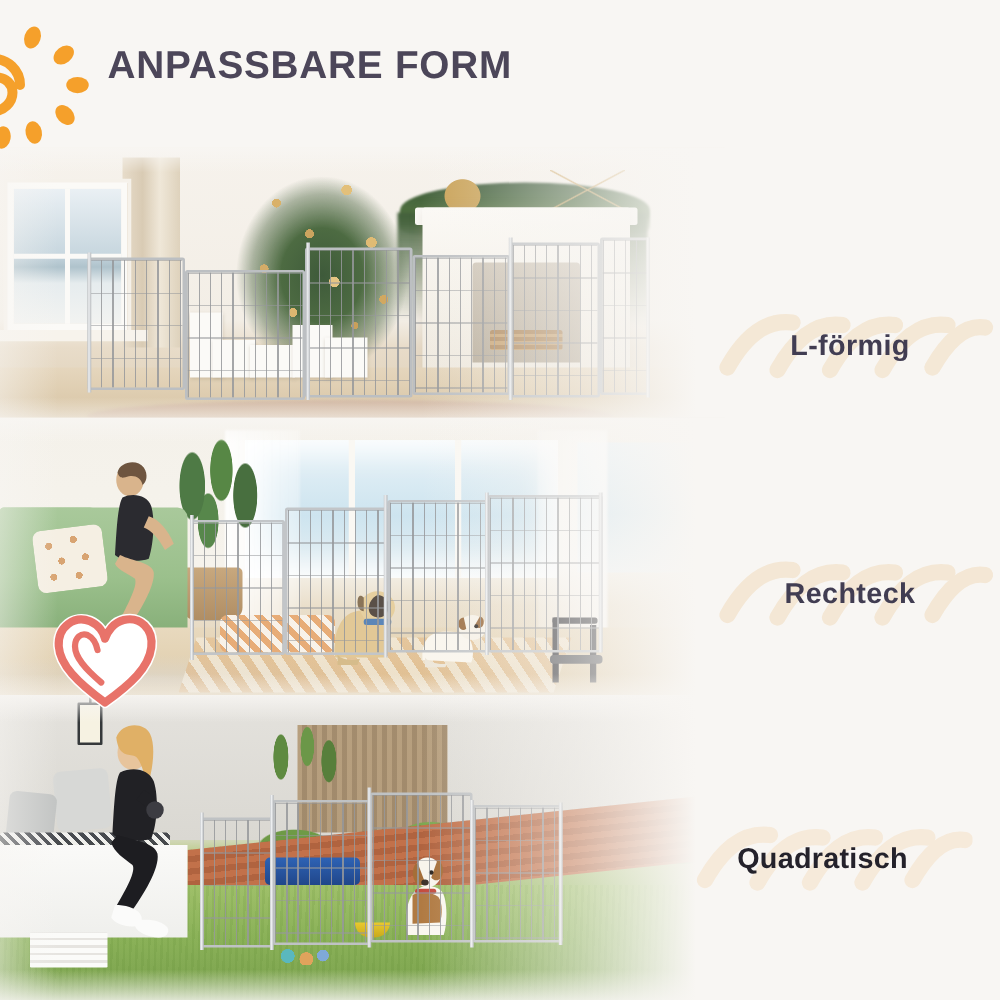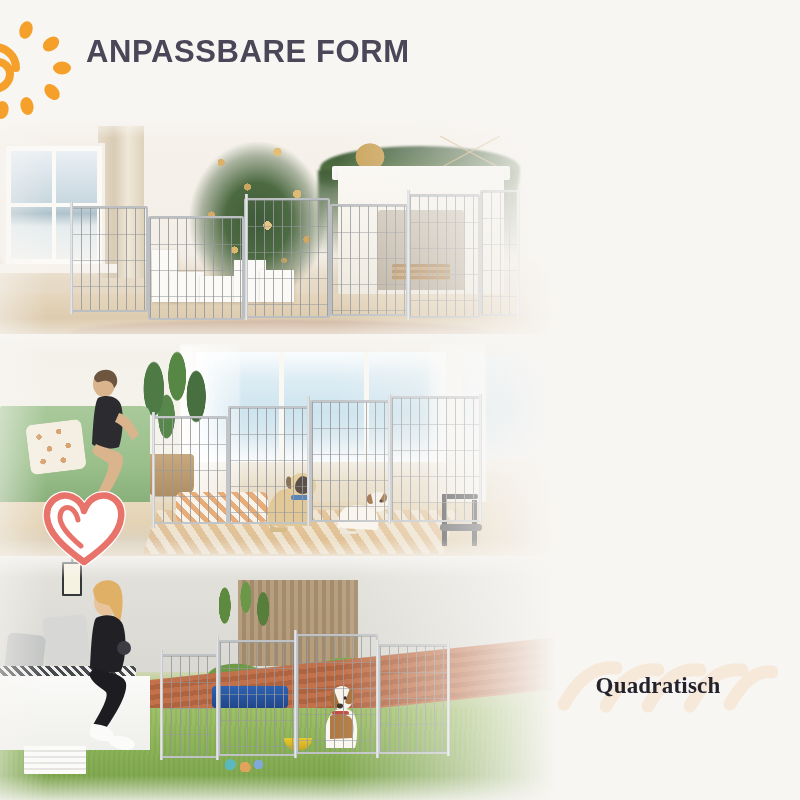--- a/index.html
+++ b/index.html
@@ -224,21 +224,21 @@
   .shape-label { position:absolute; width:240px; height:76px; }
   .scribble { position:absolute; left:0; top:0; width:240px; height:76px; }
   .scribble svg { display:block; width:240px; height:76px; }
   .shape-label .txt {
     position:absolute; left:0; top:0; width:240px; height:76px;
     display:flex; align-items:center; justify-content:center;
     font-size:23px; font-weight:bold; letter-spacing:.3px; color:#413D52;
   }
   #lbl1 { top:120px; }
   #lbl2 { top:318px; }
-  #lbl3 { left:-22px; top:530px;font-family:Liberation Serif, serif; }
+  #lbl3 { left:-22px; top:530px; }
   #lbl3 .txt { color:#24222B; letter-spacing:.2px; }
 
   
   .heart { position:absolute; left:40px; top:488px; width:86px; height:80px; z-index:60; }
   .heart svg { display:block; width:86px; height:80px; }
 </style>
 </head>
 <body>
 
 <div id="root">
@@ -456,21 +456,49 @@
   <div class="heart">
     <svg viewBox="0 0 86 80" xmlns="http://www.w3.org/2000/svg">
       <path d="M44 74C22 58 8 44 7 29 6 13 20 4 32 9c7 3 11 9 12 14 2-6 7-13 15-15 13-3 24 7 22 22-2 16-16 29-37 44z" fill="#FFFFFF" stroke="#FFFFFF" stroke-width="9" stroke-linejoin="round"></path>
       <path d="M44 74C22 58 8 44 7 29 6 13 20 4 32 9c7 3 11 9 12 14 2-6 7-13 15-15 13-3 24 7 22 22-2 16-16 29-37 44z" fill="none" stroke="#E8736A" stroke-width="6.5" stroke-linejoin="round" stroke-linecap="round"></path>
       <path d="M41 58C28 47 20 38 20 29c0-7 5-11 10-9 4 2 7 7 8 12" fill="none" stroke="#E8736A" stroke-width="5" stroke-linecap="round"></path>
     </svg>
   </div>
 
   <div class="label-col">
 
-
+    <div class="shape-label" id="lbl1">
+      <div class="scribble">
+        <svg viewBox="0 0 240 76" xmlns="http://www.w3.org/2000/svg">
+          <g fill="none" stroke="#F4E7D4" stroke-width="13" stroke-linecap="round" opacity=".95">
+            <path d="M22 56 C40 24, 58 18, 74 20"></path>
+            <path d="M62 58 C80 26, 98 20, 114 22"></path>
+            <path d="M104 58 C122 26, 140 20, 156 22"></path>
+            <path d="M146 58 C164 26, 182 20, 198 22"></path>
+            <path d="M186 56 C202 28, 216 22, 228 24"></path>
+          </g>
+        </svg>
+      </div>
+      <div class="txt">L-förmig</div>
+    </div>
+
+    <div class="shape-label" id="lbl2">
+      <div class="scribble">
+        <svg viewBox="0 0 240 76" xmlns="http://www.w3.org/2000/svg">
+          <g fill="none" stroke="#F4E7D4" stroke-width="13" stroke-linecap="round" opacity=".95">
+            <path d="M22 56 C40 24, 58 18, 74 20"></path>
+            <path d="M62 58 C80 26, 98 20, 114 22"></path>
+            <path d="M104 58 C122 26, 140 20, 156 22"></path>
+            <path d="M146 58 C164 26, 182 20, 198 22"></path>
+            <path d="M186 56 C202 28, 216 22, 228 24"></path>
+          </g>
+        </svg>
+      </div>
+      <div class="txt">Rechteck</div>
+    </div>
 
     <div class="shape-label" id="lbl3">
       <div class="scribble">
         <svg viewBox="0 0 240 76" xmlns="http://www.w3.org/2000/svg">
           <g fill="none" stroke="#F6E9D8" stroke-width="13" stroke-linecap="round" opacity=".95">
             <path d="M26 56 C44 24, 62 18, 78 20"></path>
             <path d="M68 58 C86 26, 104 20, 120 22"></path>
             <path d="M110 58 C128 26, 146 20, 162 22"></path>
             <path d="M152 58 C170 26, 188 20, 204 22"></path>
             <path d="M192 56 C208 28, 222 22, 234 24"></path>

